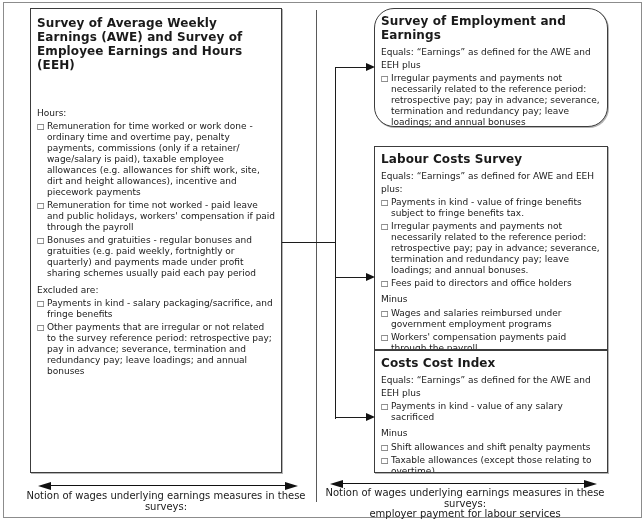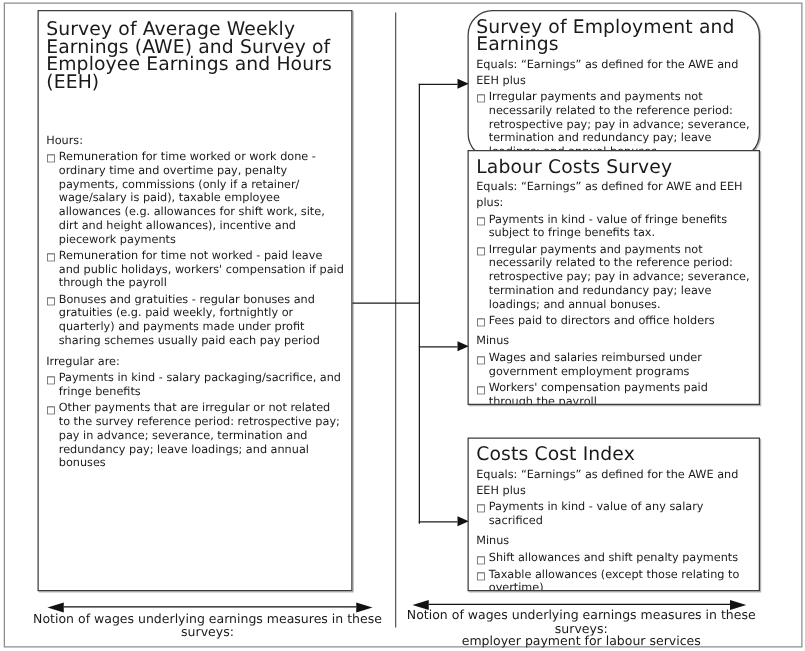--- a/index.html
+++ b/index.html
@@ -14,23 +14,23 @@
     border:1px solid #8c8c8c; pointer-events:none;
   }
   
   .node-box {
     position:absolute; background:#ffffff;
     border:1px solid #3c3c3c; box-shadow:1px 1px 0 #b4b4b4;
     padding:5px 5px 0 6px; overflow:hidden;
   }
   #left-box   { left:30px;  top:8px;   width:252px; height:465px; }
   #right-box-0{ left:374px; top:8px;   width:234px; height:119px;border-radius:20px; }
-  #right-box-1{ left:374px; top:120px; width:234px; height:204px; }
+  #right-box-1{ left:374px; top:146px; width:234px; height:204px; }
   #right-box-2{ left:374px; top:350px; width:234px; height:123px; }
-  .box-title { font-weight:normal; font-size:15px; line-height:14px; letter-spacing:0.1px; }
+  .box-title { font-weight:bold; font-size:12px; line-height:14px; letter-spacing:0.1px; }
   #left-box .box-title { margin:2px 0 36px 0; }
   .node-box .box-title + .box-content > :first-child { margin-top:0; }
   .box-content { font-size:9px; line-height:11px; margin-top:4px; }
   .text-line { margin-top:6px; }
   .right .text-line { margin-top:4px; line-height:12.5px; }
   .bullet { display:flex; margin-top:2px; }
   .bullet .glyph { flex:0 0 10px; width:10px; font-size:8px; line-height:11px; }
   .bullet .btxt { flex:1 1 auto; }
   
   .hline, .vline { position:absolute; background:#1c1c1c; }
@@ -66,21 +66,21 @@
           <span class="btxt">Remuneration for time worked or work done - ordinary time and overtime pay, penalty payments, commissions (only if a retainer/ wage/salary is paid), taxable employee allowances (e.g. allowances for shift work, site, dirt and height allowances), incentive and piecework payments</span>
         </div>
         <div class="bullet">
           <span class="glyph">□</span>
           <span class="btxt">Remuneration for time not worked - paid leave and public holidays, workers' compensation if paid through the payroll</span>
         </div>
         <div class="bullet">
           <span class="glyph">□</span>
           <span class="btxt">Bonuses and gratuities - regular bonuses and gratuities (e.g. paid weekly, fortnightly or quarterly) and payments made under profit sharing schemes usually paid each pay period</span>
         </div>
-        <div class="text-line">Irregular are:</div>
+        <div class="text-line">Excluded are:</div>
         <div class="bullet">
           <span class="glyph">□</span>
           <span class="btxt">Payments in kind - salary packaging/sacrifice, and fringe benefits</span>
         </div>
         <div class="bullet">
           <span class="glyph">□</span>
           <span class="btxt">Other payments that are irregular or not related to the survey reference period: retrospective pay; pay in advance; severance, termination and redundancy pay; leave loadings; and annual bonuses</span>
         </div>
       </div>
   </div>

